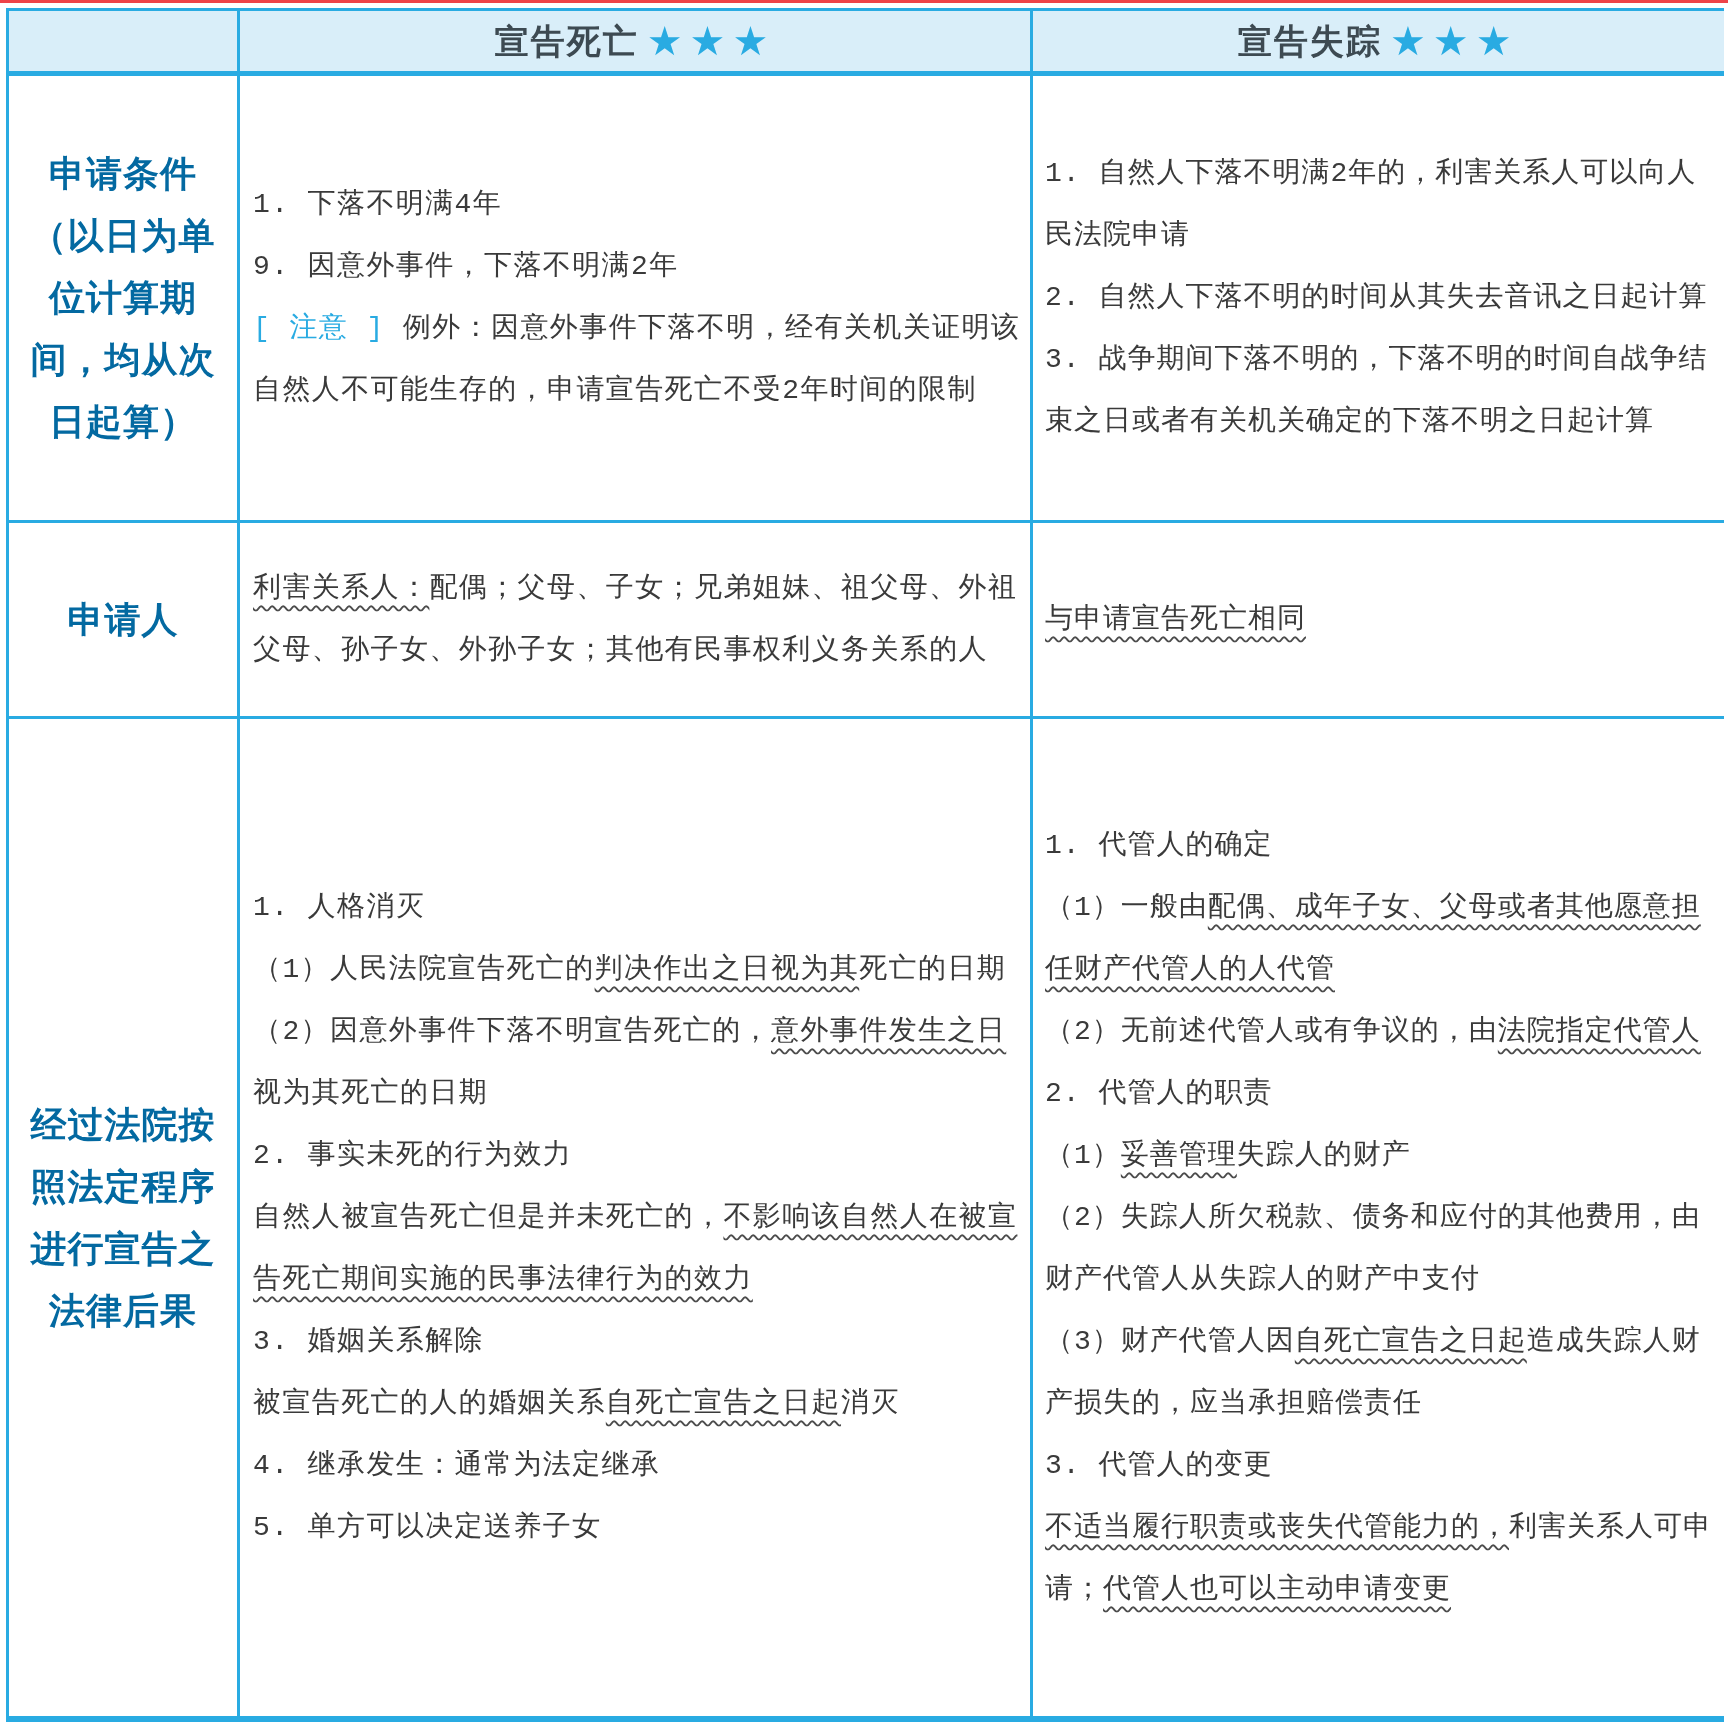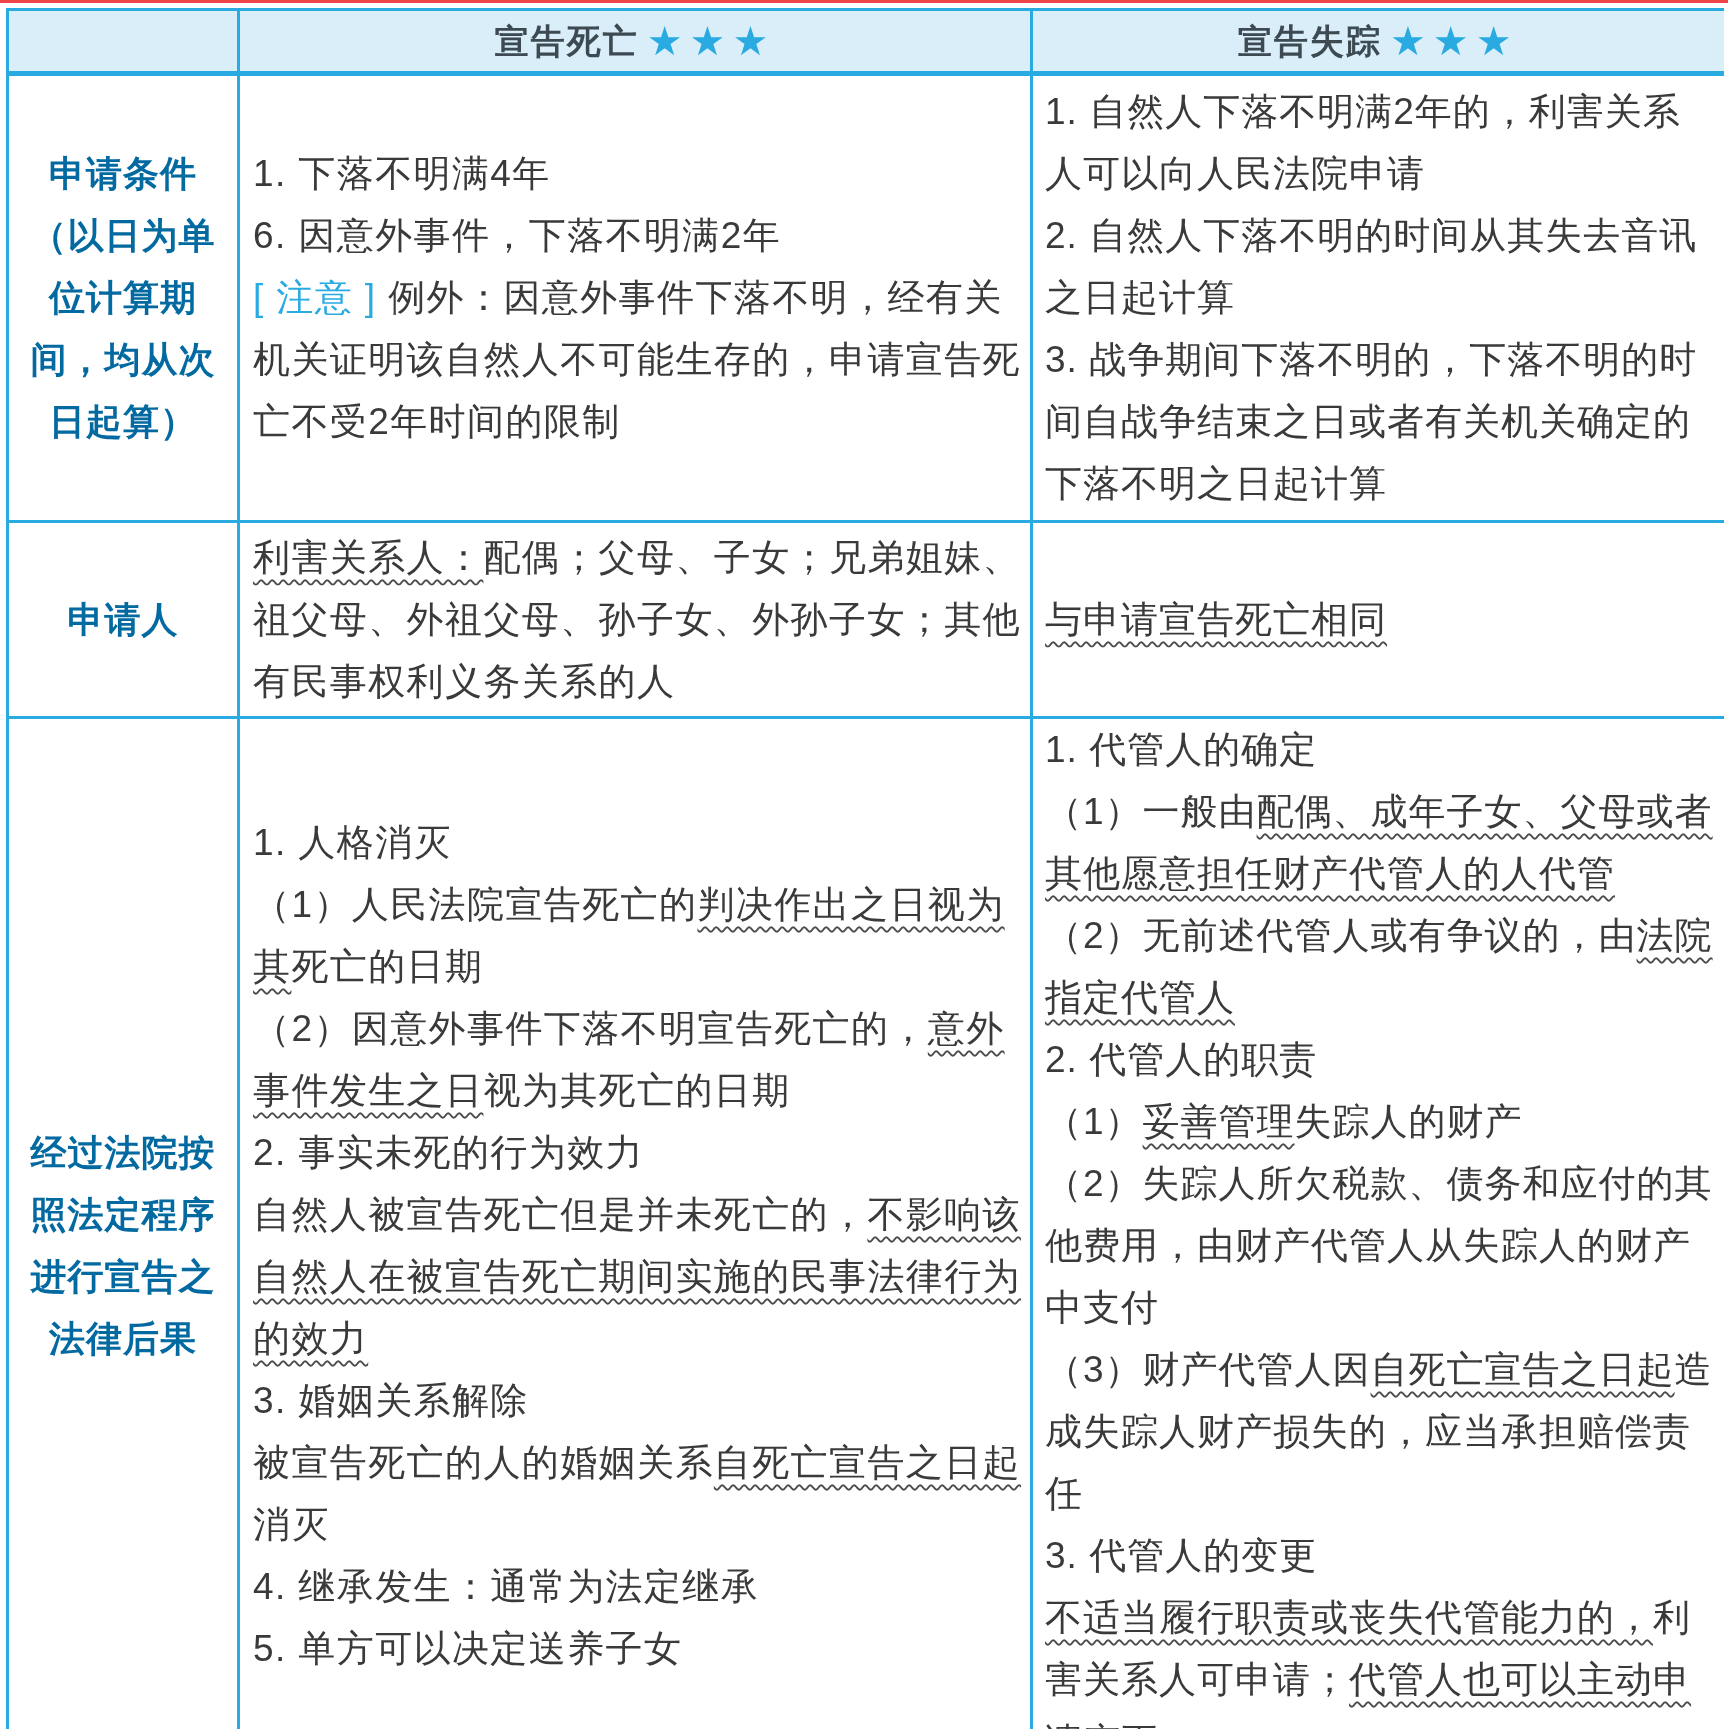--- a/index.html
+++ b/index.html
@@ -38,22 +38,22 @@
     color:var(--accent);font-size:40px;letter-spacing:7px;
     margin-left:8px;vertical-align:-2px;font-weight:400;
   }
   td.label{
     text-align:center;
     font-family:"Liberation Sans","DejaVu Sans",sans-serif;
     font-weight:700;font-size:36px;color:#0369a1;
     letter-spacing:1px;line-height:62px;
   }
   td.body{
-    font-family:Liberation Sans, sans-serif;
-    font-size:37px;color:var(--body-text);line-height:62px;
+    font-family:Liberation Mono, monospace;
+    font-size:28px;color:var(--body-text);line-height:62px;
   }
   td.mid{padding:0 4px 0 13px;letter-spacing:1.4px;}
   td.rgt{padding:0 6px 0 12px;letter-spacing:1px;}
   .para{margin:0;}
   .wavy{
     text-decoration:underline;
     text-decoration-style:wavy;
     text-decoration-color:var(--wavy);
     text-decoration-thickness:2px;
     text-underline-offset:9px;
@@ -87,21 +87,21 @@
     <tr class="r1">
       <td class="label sep">
             <div class="para"><span>申请条件</span></div>
             <div class="para"><span>（以日为单</span></div>
             <div class="para"><span>位计算期</span></div>
             <div class="para"><span>间，均从次</span></div>
             <div class="para"><span>日起算）</span></div>
           </td>
       <td class="body mid sep">
             <div class="para"><span>1. 下落不明满4年</span></div>
-            <div class="para"><span>6. 因意外事件，下落不明满2年</span></div>
+            <div class="para"><span>9. 因意外事件，下落不明满2年</span></div>
             <div class="para"><span class="note">[ 注意 ]</span><span> 例外：因意外事件下落不明，经有关机关证明该自然人不可能生存的，申请宣告死亡不受2年时间的限制</span></div>
           </td>
       <td class="body rgt">
             <div class="para"><span>1. 自然人下落不明满2年的，利害关系人可以向人民法院申请</span></div>
             <div class="para"><span>2. 自然人下落不明的时间从其失去音讯之日起计算</span></div>
             <div class="para"><span>3. 战争期间下落不明的，下落不明的时间自战争结束之日或者有关机关确定的下落不明之日起计算</span></div>
           </td>
     </tr>
 
     <tr class="r2">

